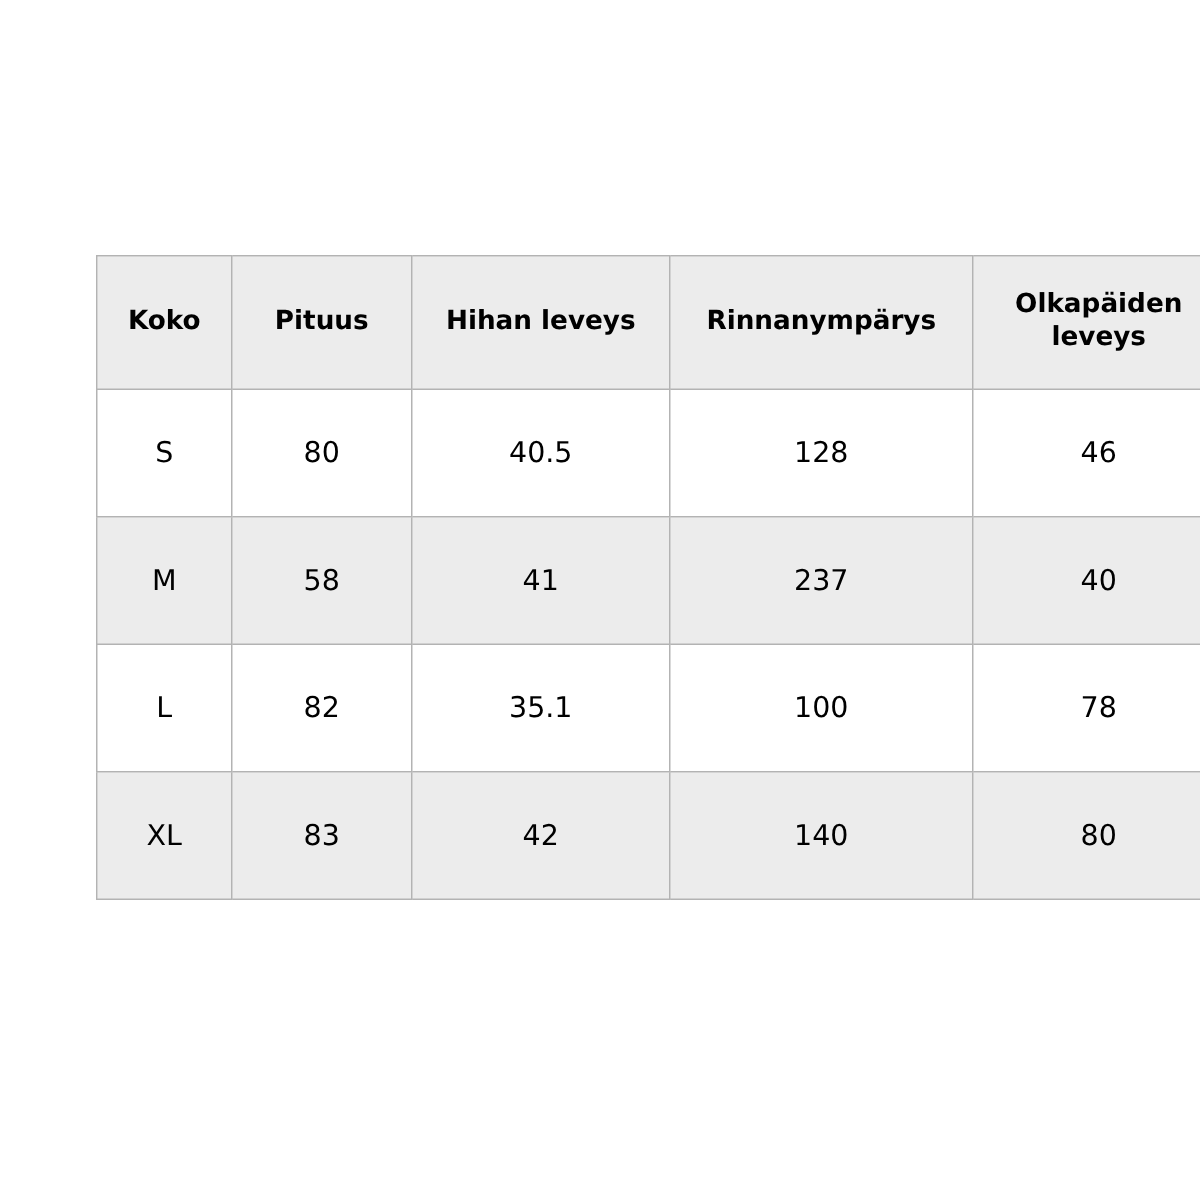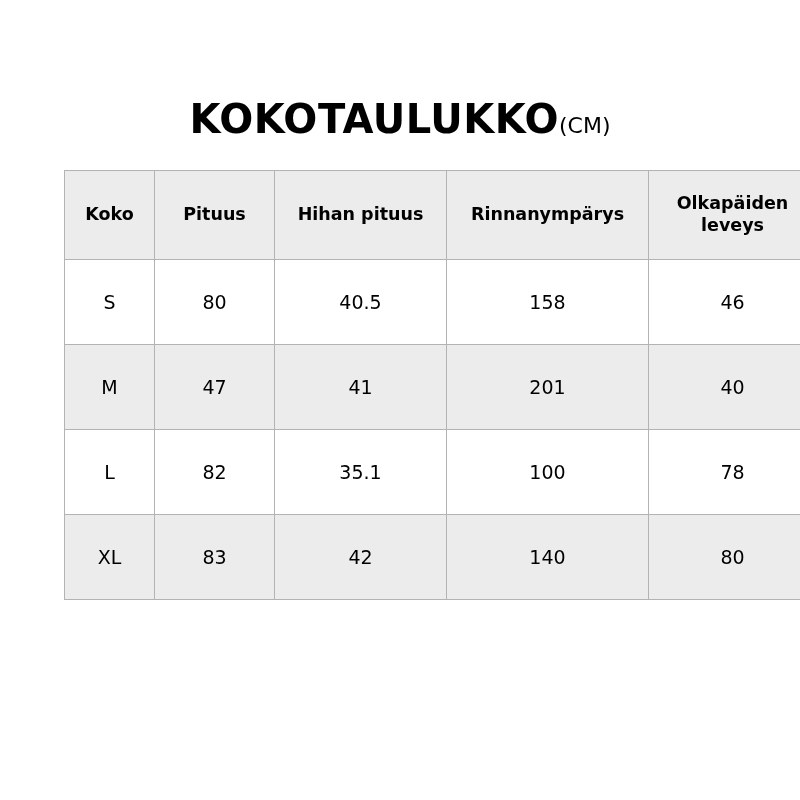--- a/index.html
+++ b/index.html
@@ -82,55 +82,52 @@
   col.c1 { width: 120px; }
   col.c2 { width: 172px; }
   col.c3 { width: 202px; }
   col.c4 { width: 168px; }
 </style>
 </head>
 <body>
 
 <div class="page">
 
-  <div class="title-wrap">
-    <span class="title-main">KOKOTAULUKKO</span><span class="title-unit">(CM)</span>
-  </div>
 
   <div class="table-wrap">
     <table class="size-table">
       <colgroup>
         <col class="c0">
         <col class="c1">
         <col class="c2">
         <col class="c3">
         <col class="c4">
       </colgroup>
       <thead>
         <tr>
           <th>Koko</th>
           <th>Pituus</th>
-          <th>Hihan pituus</th>
+          <th>Hihan leveys</th>
           <th>Rinnanympärys</th>
           <th>Olkapäiden leveys</th>
         </tr>
       </thead>
       <tbody>
         <tr class="row-plain">
           <td>S</td>
           <td>80</td>
           <td>40.5</td>
-          <td>158</td>
+          <td>128</td>
           <td>46</td>
         </tr>
         <tr class="row-alt">
           <td>M</td>
-          <td>47</td>
+          <td>58</td>
           <td>41</td>
-          <td>201</td>
+          <td>237</td>
           <td>40</td>
         </tr>
         <tr class="row-plain">
           <td>L</td>
           <td>82</td>
           <td>35.1</td>
           <td>100</td>
           <td>78</td>
         </tr>
         <tr class="row-alt">

